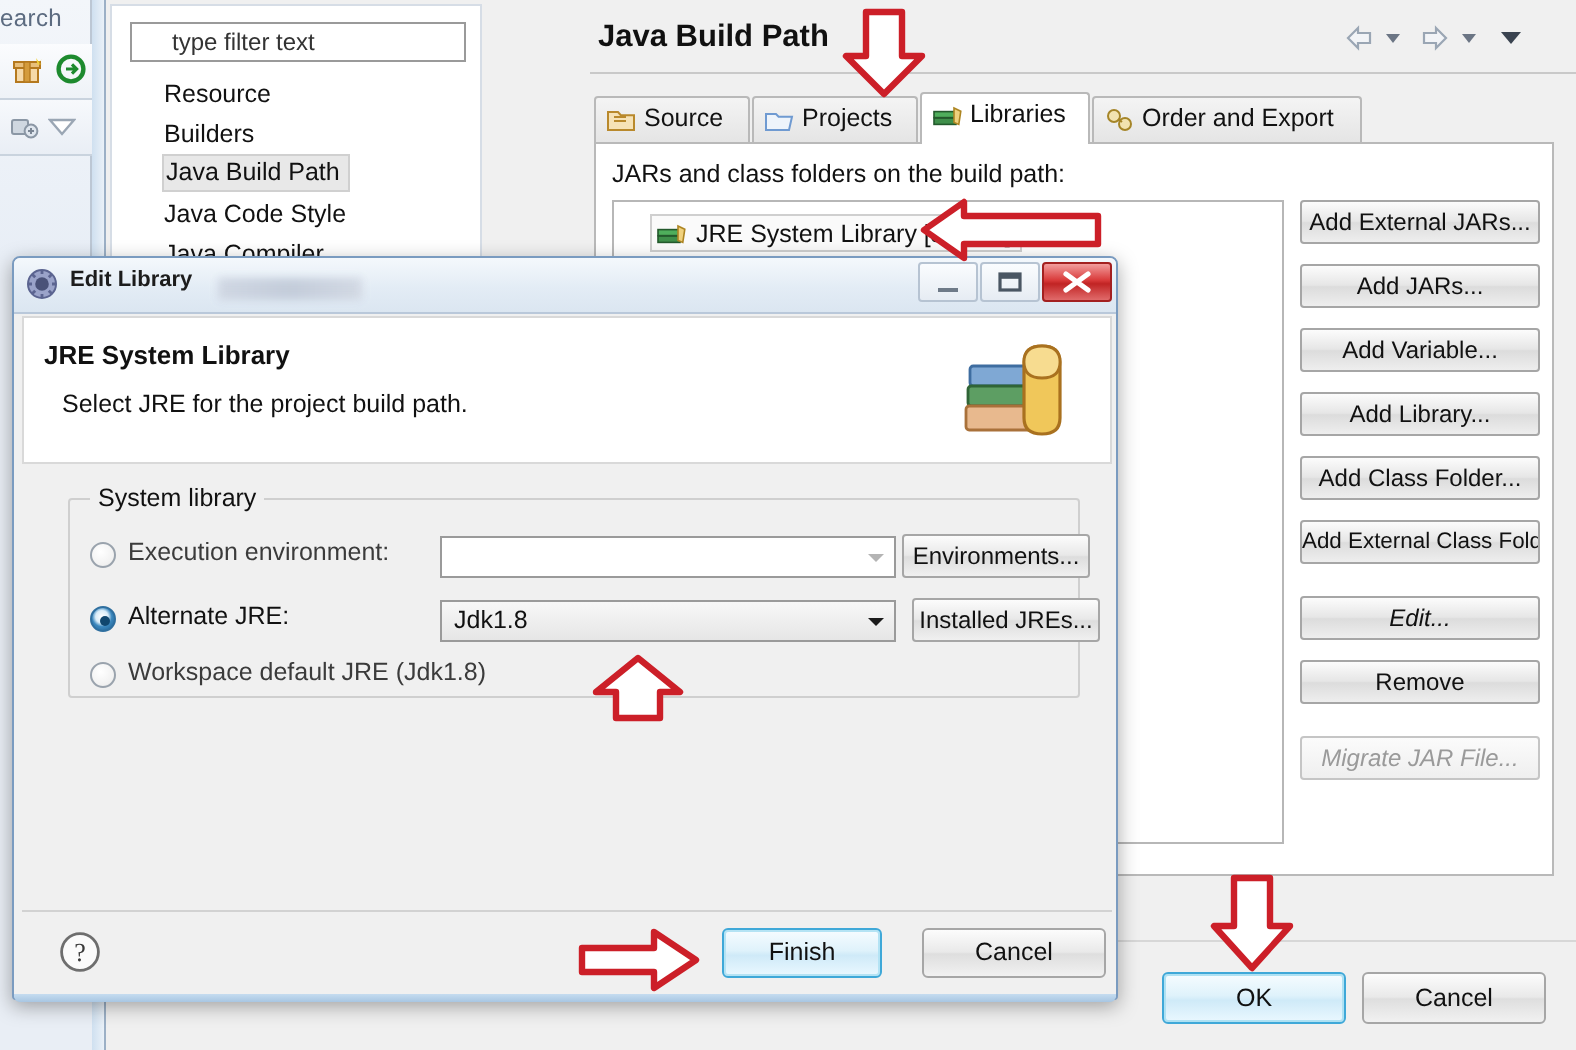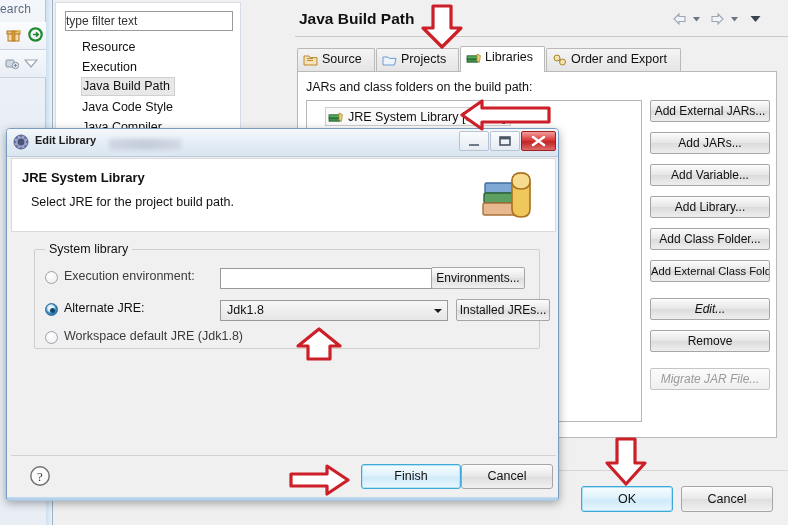--- a/index.html
+++ b/index.html
@@ -66,21 +66,21 @@
   
   .tree-pane {
     position: absolute; left: 2px; top: 2px; width: 186px; height: 466px;
     background: #ffffff;
     border: 1px solid #d6dde6;
   }
   .filter-input {
     position: absolute; left: 9px; top: 8px; width: 168px; height: 20px;
     border: 1px solid #9a9a9a; background: #fff;
     font-family: "Liberation Sans", sans-serif; font-size: 12px;
-    color: #000; padding: 0 0; line-height: 18px;
+    color: #000; padding: 0 20px; line-height: 18px;
   }
   .filter-input::placeholder { color:#333; opacity:1; }
   .tree-list { position: absolute; left: 0; top: 34px; width: 186px; }
   .tree-item {
     height: 20px; line-height: 20px; padding-left: 26px;
     font-size: 12.5px; color: #111; white-space: nowrap;
   }
   .tree-item.selected {
     background: #e8e8e8; border: 1px solid #d0d0d0;
     display: inline-block; margin-left: 25px; padding-left: 1px;
@@ -275,21 +275,21 @@
 
   .ed-footsep {
     position: absolute; left: 4px; top: 326px; width: 545px; height: 1px; background: #d2d2d2;
   }
   .ed-foot {
     position: absolute; left: 4px; top: 327px; width: 545px; height: 41px;
     background: #f0f0f0;
   }
   .help-icon { position: absolute; left: 18px; top: 9px; }
   .finishbtn {
-    position: absolute; left: 350px; top: 8px; width: 100px; height: 25px;
+    position: absolute; left: 350px; top: 8px; width: 80px; height: 25px;
     background: linear-gradient(180deg,#f6fcff 0%, #dff2fb 45%, #cfeaf8 55%, #eaf8ff 100%);
     border: 1px solid #3fa8d8; border-radius: 3px;
     box-shadow: 0 0 0 1px #b4e3f4 inset;
     font-size: 12.5px; text-align: center; line-height: 23px; color:#111;
   }
   .ed-cancelbtn {
     position: absolute; left: 450px; top: 8px; width: 92px; height: 25px;
     background: linear-gradient(180deg,#fcfcfc 0%, #e9e9e9 48%, #dedede 52%, #f1f1f1 100%);
     border: 1px solid #a6a6a6; border-radius: 3px;
     font-size: 12.5px; text-align: center; line-height: 23px; color:#111;
@@ -349,21 +349,21 @@
   <div class="prop-dialog">
     <div class="prop-body">
 
       <div class="tree-pane">
         <input class="filter-input" type="text" placeholder="type filter text" style="">
         <div class="tree-list">
           <div class="tree-item">
             <span>Resource</span>
           </div>
           <div class="tree-item">
-            <span>Execution</span>
+            <span>Builders</span>
           </div>
           <div style="height:20px;">
             <span class="tree-item selected">
               <span>Java Build Path</span>
             </span>
           </div>
           <div class="tree-item">
             <span>Java Code Style</span>
           </div>
           <div class="tree-item">
@@ -533,21 +533,21 @@
         <div class="radio-row" style="top:18px;">
           <span class="radio"></span>
           <span class="radio-lbl dim">Execution environment:</span>
         </div>
         <div class="combo disabled" style="left:185px; top:18px; width:228px;">
           <span></span>
           <span class="arrow">
               <i></i>
             </span>
         </div>
-        <div class="sidebtn" style="left:396px; top:17px;">Environments...</div>
+        <div class="sidebtn" style="left:416px; top:17px;">Environments...</div>
 
         <div class="radio-row" style="top:50px;">
           <span class="radio checked"></span>
           <span class="radio-lbl">Alternate JRE:</span>
         </div>
         <div class="combo filled" style="left:185px; top:50px; width:228px;">
           <span>Jdk1.8</span>
           <span class="arrow">
               <i></i>
             </span>

